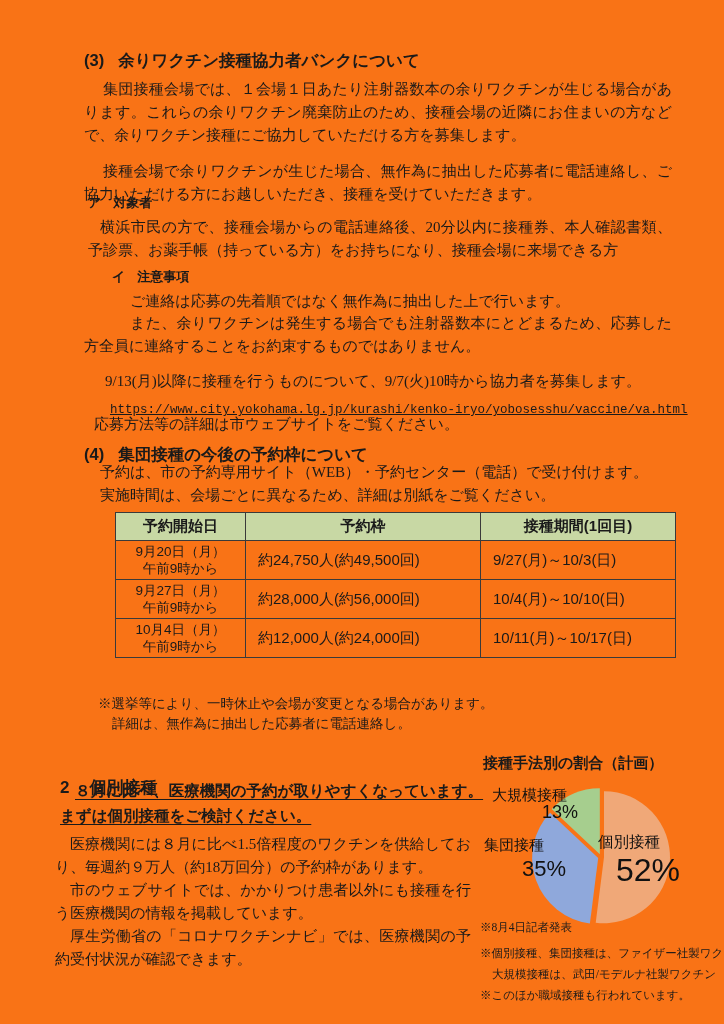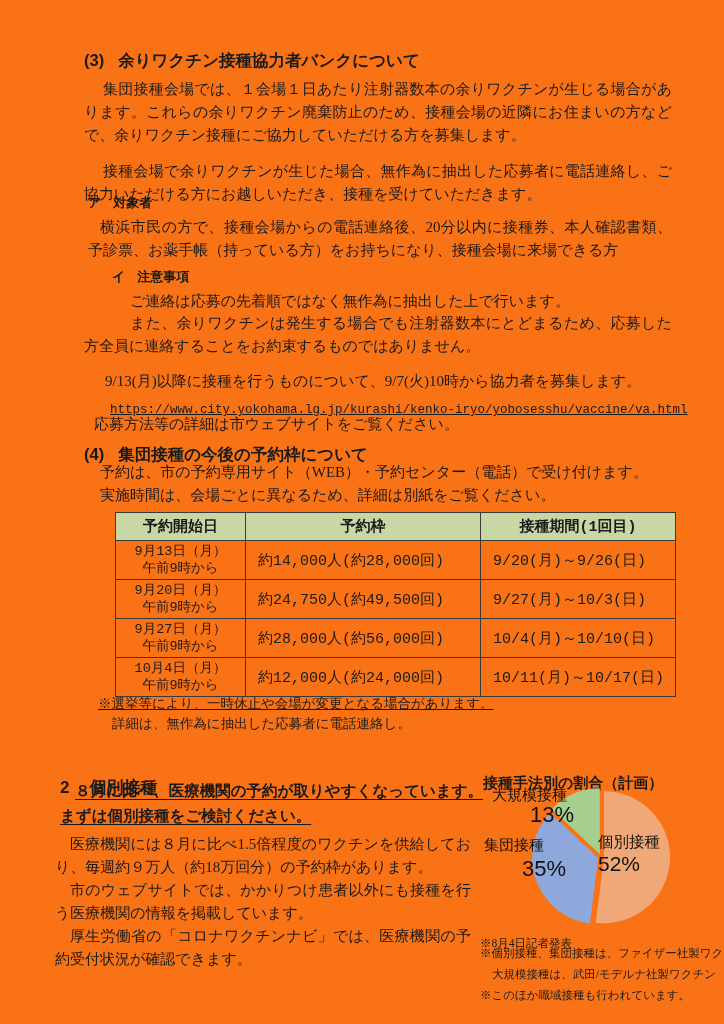--- a/index.html
+++ b/index.html
@@ -2,34 +2,34 @@
 <html><head>
 <meta charset="utf-8">
 <style>
   html,body{margin:0;padding:0;background:#e8e8e8;}
   .page{
     position:relative;width:724px;height:1024px;background:#f97316;
     margin:0 auto;overflow:hidden;color:#1a1a1a;
     font-family:"Liberation Serif","DejaVu Serif",serif;
   }
   .abs{position:absolute;}
-  .gothic{font-family:Liberation Serif, serif;margin-top:20px;}
+  .gothic{font-family:Liberation Serif, serif;}
   .heading{font-weight:bold;font-size:16.5px;font-family:"Liberation Sans","DejaVu Sans",sans-serif;}
   .heading .num{margin-right:14px;}
   .body-block{font-size:15px;line-height:23px;text-align:justify;}
   .sub-head{font-weight:bold;font-size:13px;font-family:"Liberation Sans","DejaVu Sans",sans-serif;}
   .sub-head .kana{margin-right:12px;}
   .single-line{font-size:15px;line-height:23px;white-space:nowrap;}
   .url-link{
     font-family:"Liberation Mono","DejaVu Sans Mono",monospace;
     font-size:12.5px;color:#1a1a1a;text-decoration:underline;
   }
   
   .resv-table{border-collapse:collapse;table-layout:fixed;width:560px;
-    font-family:Liberation Mono, monospace;padding-left:48px;}
+    font-family:Liberation Sans, sans-serif;padding-left:48px;}
   .resv-table th,.resv-table td{border:1px solid #3a3a3a;padding:0;}
   .resv-table th{background:#C8D8A4;font-size:15px;font-weight:bold;height:27px;}
   .resv-table td{height:38px;}
   .cell-date{font-size:13.5px;text-align:center;line-height:17px;}
   .cell-left{font-size:15px;padding-left:12px !important;}
   .note-line{font-size:13.5px;line-height:20px;}
   
   .hl{font-weight:bold;font-size:15.5px;text-decoration:underline;text-underline-offset:3px;
       font-family:"Liberation Sans","DejaVu Sans",sans-serif;white-space:nowrap;}
   .s2-paras p{margin:0;font-size:15px;line-height:23px;text-indent:15px;text-align:justify;}
@@ -87,43 +87,38 @@
       </colgroup>
     <thead>
       <tr>
         <th style="background: rgb(200, 216, 164);">予約開始日</th>
         <th style="background: rgb(200, 216, 164);">予約枠</th>
         <th style="background: rgb(200, 216, 164);">接種期間(1回目)</th>
       </tr>
     </thead>
     <tbody>
       <tr>
-        <td class="cell-date"><span>9月13日（月）</span><br><span>午前9時から</span></td>
-        <td class="cell-left">約14,000人(約28,000回)</td>
-        <td class="cell-left">9/20(月)～9/26(日)</td>
-      </tr>
-      <tr>
         <td class="cell-date"><span>9月20日（月）</span><br><span>午前9時から</span></td>
         <td class="cell-left">約24,750人(約49,500回)</td>
         <td class="cell-left">9/27(月)～10/3(日)</td>
       </tr>
       <tr>
         <td class="cell-date"><span>9月27日（月）</span><br><span>午前9時から</span></td>
         <td class="cell-left">約28,000人(約56,000回)</td>
         <td class="cell-left">10/4(月)～10/10(日)</td>
       </tr>
       <tr>
         <td class="cell-date"><span>10月4日（月）</span><br><span>午前9時から</span></td>
         <td class="cell-left">約12,000人(約24,000回)</td>
         <td class="cell-left">10/11(月)～10/17(日)</td>
       </tr>
     </tbody>
   </table>
 
-  <div class="abs note-line" style="left:98px;top:694px;text-decoration:underline;">※選挙等により、一時休止や会場が変更となる場合があります。</div>
+  <div class="abs note-line" style="left:98px;top:694px;">※選挙等により、一時休止や会場が変更となる場合があります。</div>
   <div class="abs note-line" style="left:112px;top:714px;">詳細は、無作為に抽出した応募者に電話連絡し。</div>
 
   <div class="abs heading" style="left:60px;top:776px;font-size:17px;">
     <span class="num" style="margin-right:20px;">2</span><span>個別接種</span>
   </div>
 
   <div class="abs hl" style="left:75px;top:781px;">８月に比べ、医療機関の予約が取りやすくなっています。</div>
   <div class="abs hl" style="left:60px;top:806px;">まずは個別接種をご検討ください。</div>
 
   <div class="abs s2-paras" style="left:55px;top:833px;width:416px;">
@@ -135,27 +130,27 @@
   <div class="abs chart-box" style="left:478px;top:748px;">
     <div class="chart-title gothic abs" style="left:5px;top:6px;">接種手法別の割合（計画）</div>
 
     <svg class="abs" style="left:53px;top:39px;" width="140" height="140" viewBox="0 0 140 140">
         <path d="M 72.99408018528482 70.18837155858795 L 72.99408018528482 4.188371558587946 A 66 66 0 1 1 64.72208677004072 135.66794184534348 Z" fill="#F0A878"></path>
         <path d="M 67.17735769313732 71.01621376073588 L 58.90536427789323 136.4957840474914 A 66 66 0 0 1 19.065428283324145 25.836104769442443 Z" fill="#8FA8DB"></path>
         <path d="M 68.80855632809566 67.24673612294805 L 20.696626918282483 22.066627131654613 A 66 66 0 0 1 68.80855632809565 1.2467361229480503 Z" fill="#A6CE8E"></path>
       </svg>
 
     <div class="pie-label" style="left:14px;top:38px;font-size:15px;">大規模接種</div>
-    <div class="pie-label" style="left:52px;top:54px;font-size:22px;text-align:center;">13%</div>
+    <div class="pie-label" style="left:64px;top:54px;font-size:18px;text-align:center;">13%</div>
 
     <div class="pie-label" style="left:6px;top:88px;font-size:15px;">集団接種</div>
     <div class="pie-label" style="left:44px;top:108px;font-size:22px;">35%</div>
 
     <div class="pie-label" style="left:120px;top:84px;font-size:15.5px;">個別接種</div>
-    <div class="pie-label" style="left:120px;top:104px;font-size:21px;">52%</div>
+    <div class="pie-label" style="left:138px;top:104px;font-size:32px;">52%</div>
 
-    <div class="chart-note" style="left:2px;top:188px;">※8月4日記者発表</div>
+    <div class="chart-note" style="left:2px;top:172px;">※8月4日記者発表</div>
     <div class="chart-note" style="left:2px;top:198px;">※個別接種、集団接種は、ファイザー社製ワクチン</div>
     <div class="chart-note" style="left:14px;top:219px;">大規模接種は、武田/モデルナ社製ワクチン</div>
     <div class="chart-note" style="left:2px;top:240px;">※このほか職域接種も行われています。</div>
   </div>
 
 </div>
 
 </body></html>

